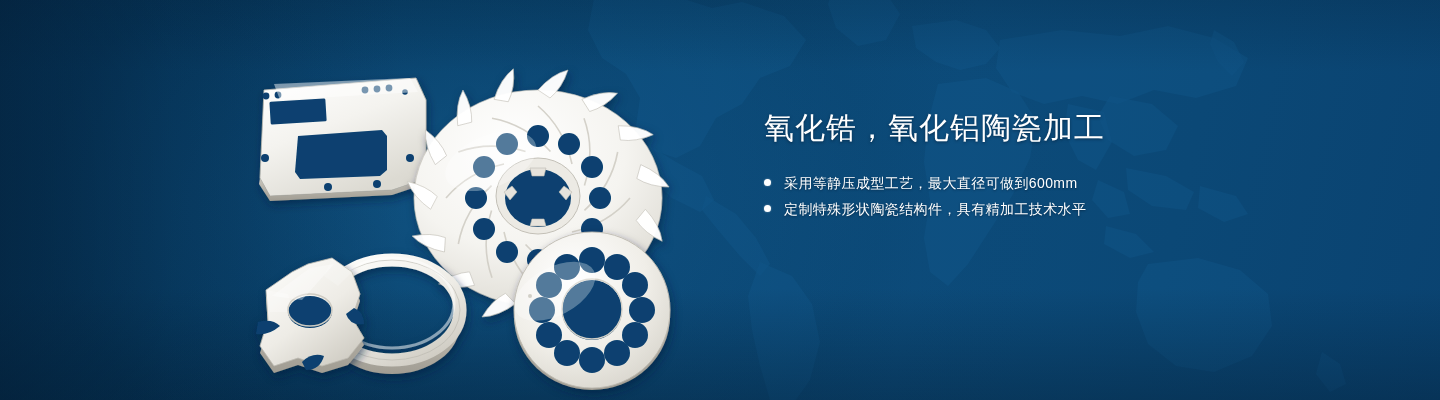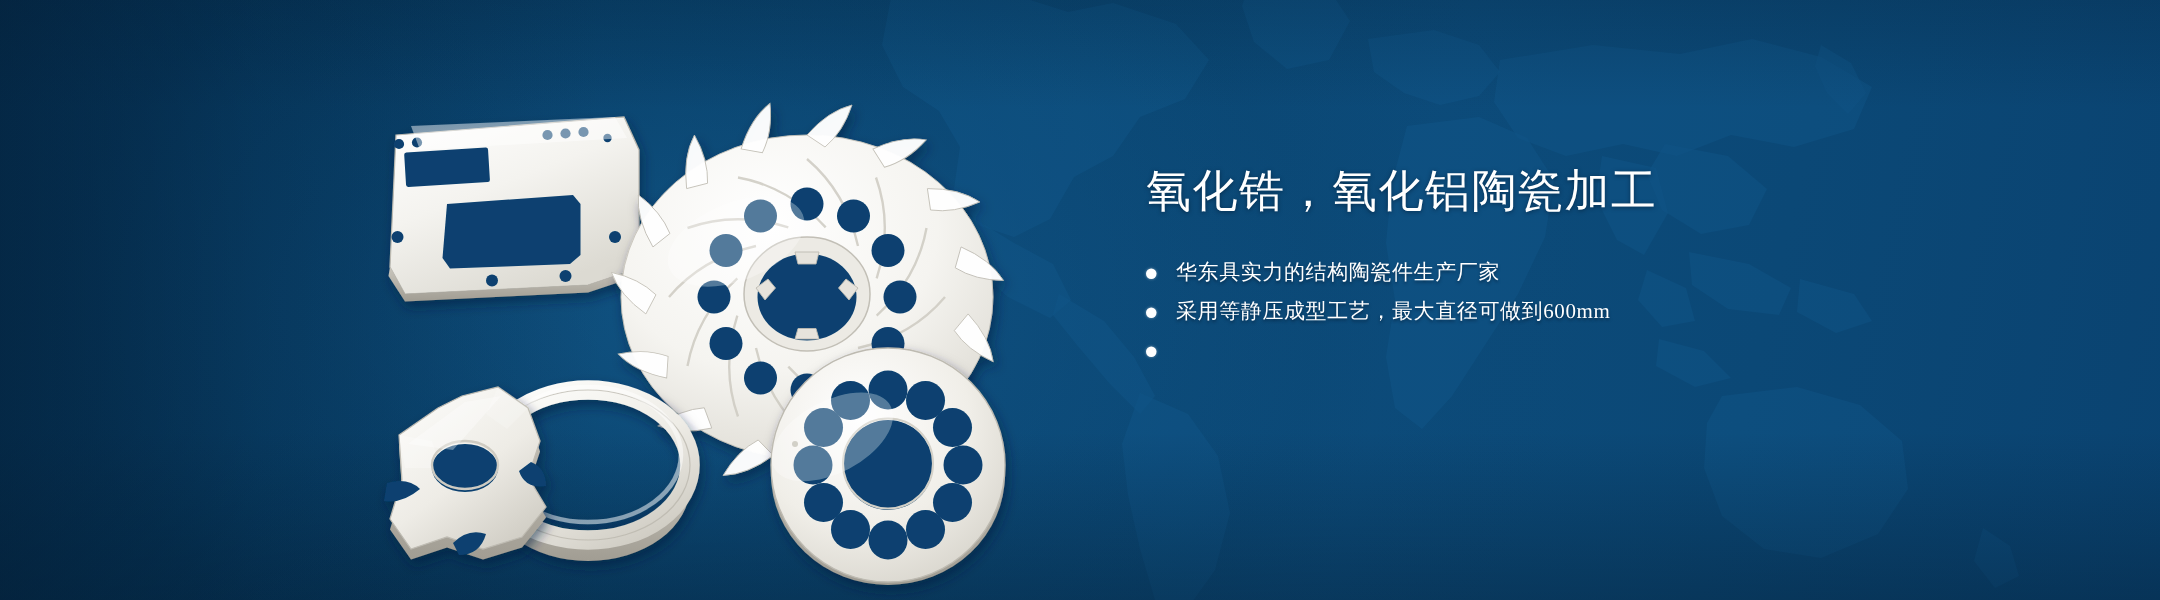--- a/index.html
+++ b/index.html
@@ -20,21 +20,20 @@
         rgba(10,60,104,0.05) 68%,
         rgba(0,0,0,0) 100%),
       linear-gradient(103deg,
         #06365d 0%,
         #06395f 14%,
         #074068 30%,
         #0a4773 48%,
         #0c4b7a 64%,
         #0b4876 80%,
         #0a4371 100%);
-    font-family: Liberation Serif, serif;
   }
 
   
   #worldmap {
     position:absolute; inset:0;
     opacity:0.30;
     pointer-events:none;
   }
   #worldmap svg { width:100%; height:100%; display:block; }
 
@@ -324,25 +323,22 @@
         <circle cx="-62" cy="-14" r="2" fill="#c8c5bc" opacity="0.8"></circle>
       </g>
     </svg>
   </div>
 
   <div id="copy">
     <h1 id="headline">氧化锆，氧化铝陶瓷加工</h1>
     <ul id="bullet-list">
       <li>
         <span class="bullet-dot"></span>
-        <span class="bullet-text">华东具实力的结构陶瓷件生产厂家</span>
-      </li>
-      <li>
-        <span class="bullet-dot"></span>
         <span class="bullet-text">采用等静压成型工艺，最大直径可做到600mm</span>
       </li>
       <li>
         <span class="bullet-dot"></span>
+        <span class="bullet-text">定制特殊形状陶瓷结构件，具有精加工技术水平</span>
       </li>
     </ul>
   </div>
 
 </div>
 
 </body></html>

